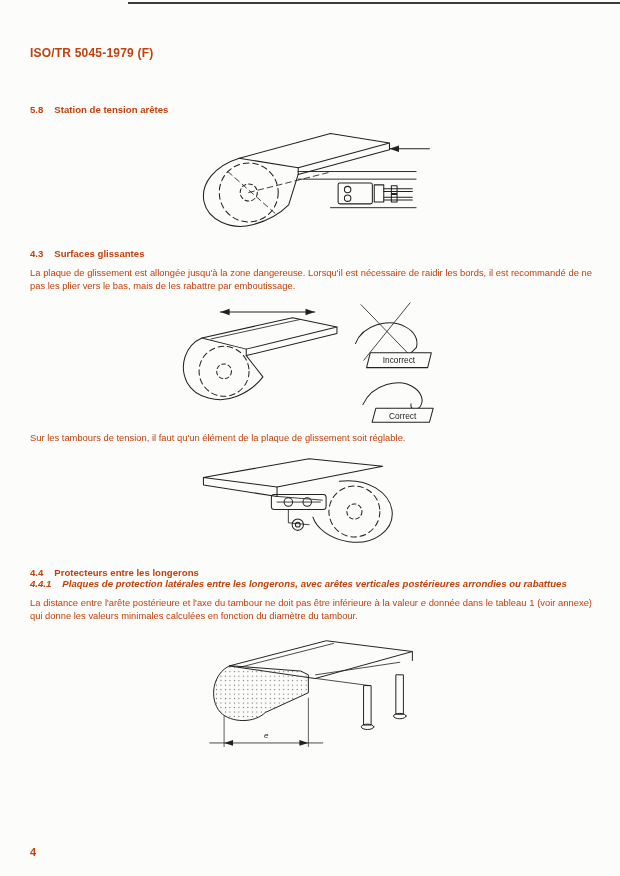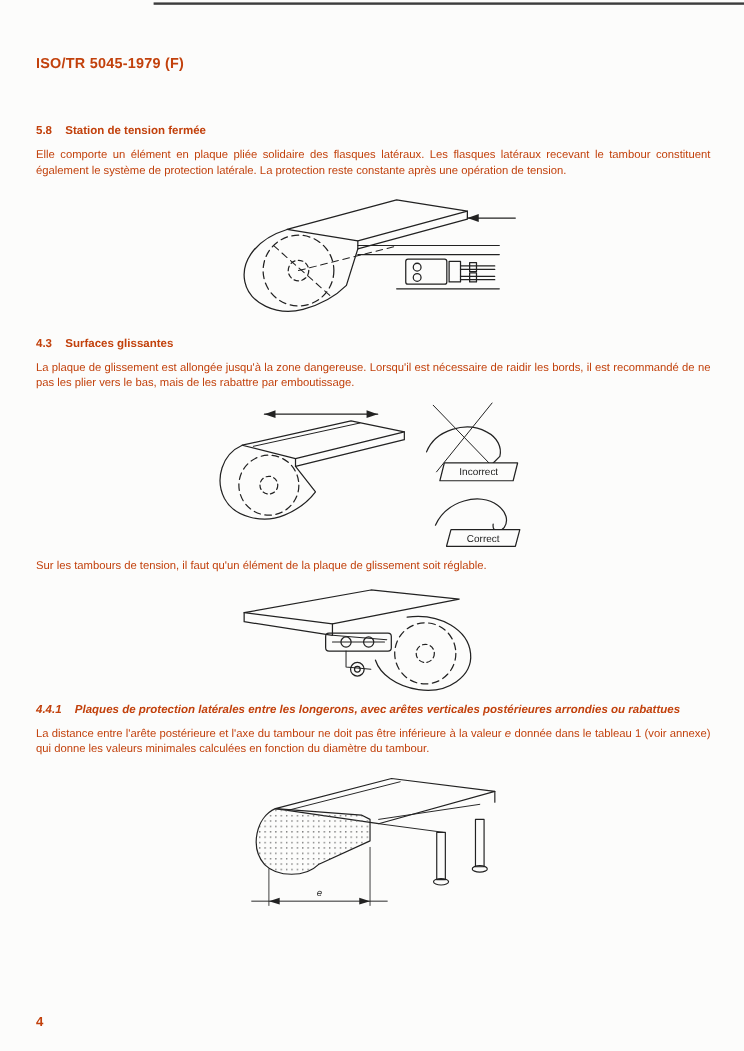--- a/index.html
+++ b/index.html
@@ -62,23 +62,22 @@
 <body>
 
 <div class="page">
   <div class="scan-line"></div>
 
   <div class="content">
 
     <div class="doc-header">ISO/TR 5045-1979 (F)</div>
 
     <div class="sec-heading" id="h42">
-      <span class="sec-num">5.8</span><span class="sec-title">Station de tension fermée</span>
+      <span class="sec-num">5.8</span><span class="sec-title">Station de tension arêtes</span>
     </div>
-    <p class="body-text">Elle comporte un élément en plaque pliée solidaire des flasques latéraux. Les flasques latéraux recevant le tambour constituent également le système de protection latérale. La protection reste constante après une opération de tension.</p>
 
     <div class="fig" id="fig1">
       <svg width="255" height="116" viewBox="0 0 260 122">
         <g fill="none" stroke="#222" stroke-width="1.1" stroke-linecap="round" stroke-linejoin="round">
           <line x1="254" y1="26" x2="212" y2="26"></line>
           <polygon points="212,26 222,22.5 222,29.5" fill="#222" stroke="none"></polygon>
           <polygon points="54,36 150,10 212,20 116,46"></polygon>
           <polyline points="116,46 116,53 212,27 212,20"></polyline>
           <path d="M54,36 C28,44 13,63 17,82 C21,101 45,112 68,106 C83,102 97,94 106,85 L116,53"></path>
           <line x1="116" y1="50" x2="240" y2="50" stroke-width="1"></line>
@@ -146,20 +145,23 @@
           <line x1="84" y1="52" x2="130" y2="52" stroke-width=".9"></line>
           <circle cx="96" cy="52" r="4.5"></circle>
           <circle cx="116" cy="52" r="4.5"></circle>
           <path d="M96,60 L96,74 L118,76" stroke-width=".9"></path>
           <circle cx="106" cy="76" r="6"></circle>
           <circle cx="106" cy="76" r="2.5"></circle>
         </g>
       </svg>
     </div>
 
+    <div class="sec-heading" id="h44">
+      <span class="sec-num">4.4</span><span class="sec-title">Protecteurs entre les longerons</span>
+    </div>
 
     <div class="sec-heading italic" id="h441">
       <span class="sec-num">4.4.1</span><span class="sec-title">Plaques de protection latérales entre les longerons, avec arêtes verticales postérieures arrondies ou rabattues</span>
     </div>
 
     <p class="body-text"><span>La distance entre l'arête postérieure et l'axe du tambour ne doit pas être inférieure à la valeur </span><i>e</i><span> donnée dans le tableau 1 (voir annexe) qui donne les valeurs minimales calculées en fonction du diamètre du tambour.</span></p>
 
     <div class="fig" id="fig4">
       <svg width="255" height="130" viewBox="0 0 255 145">
         <defs>

